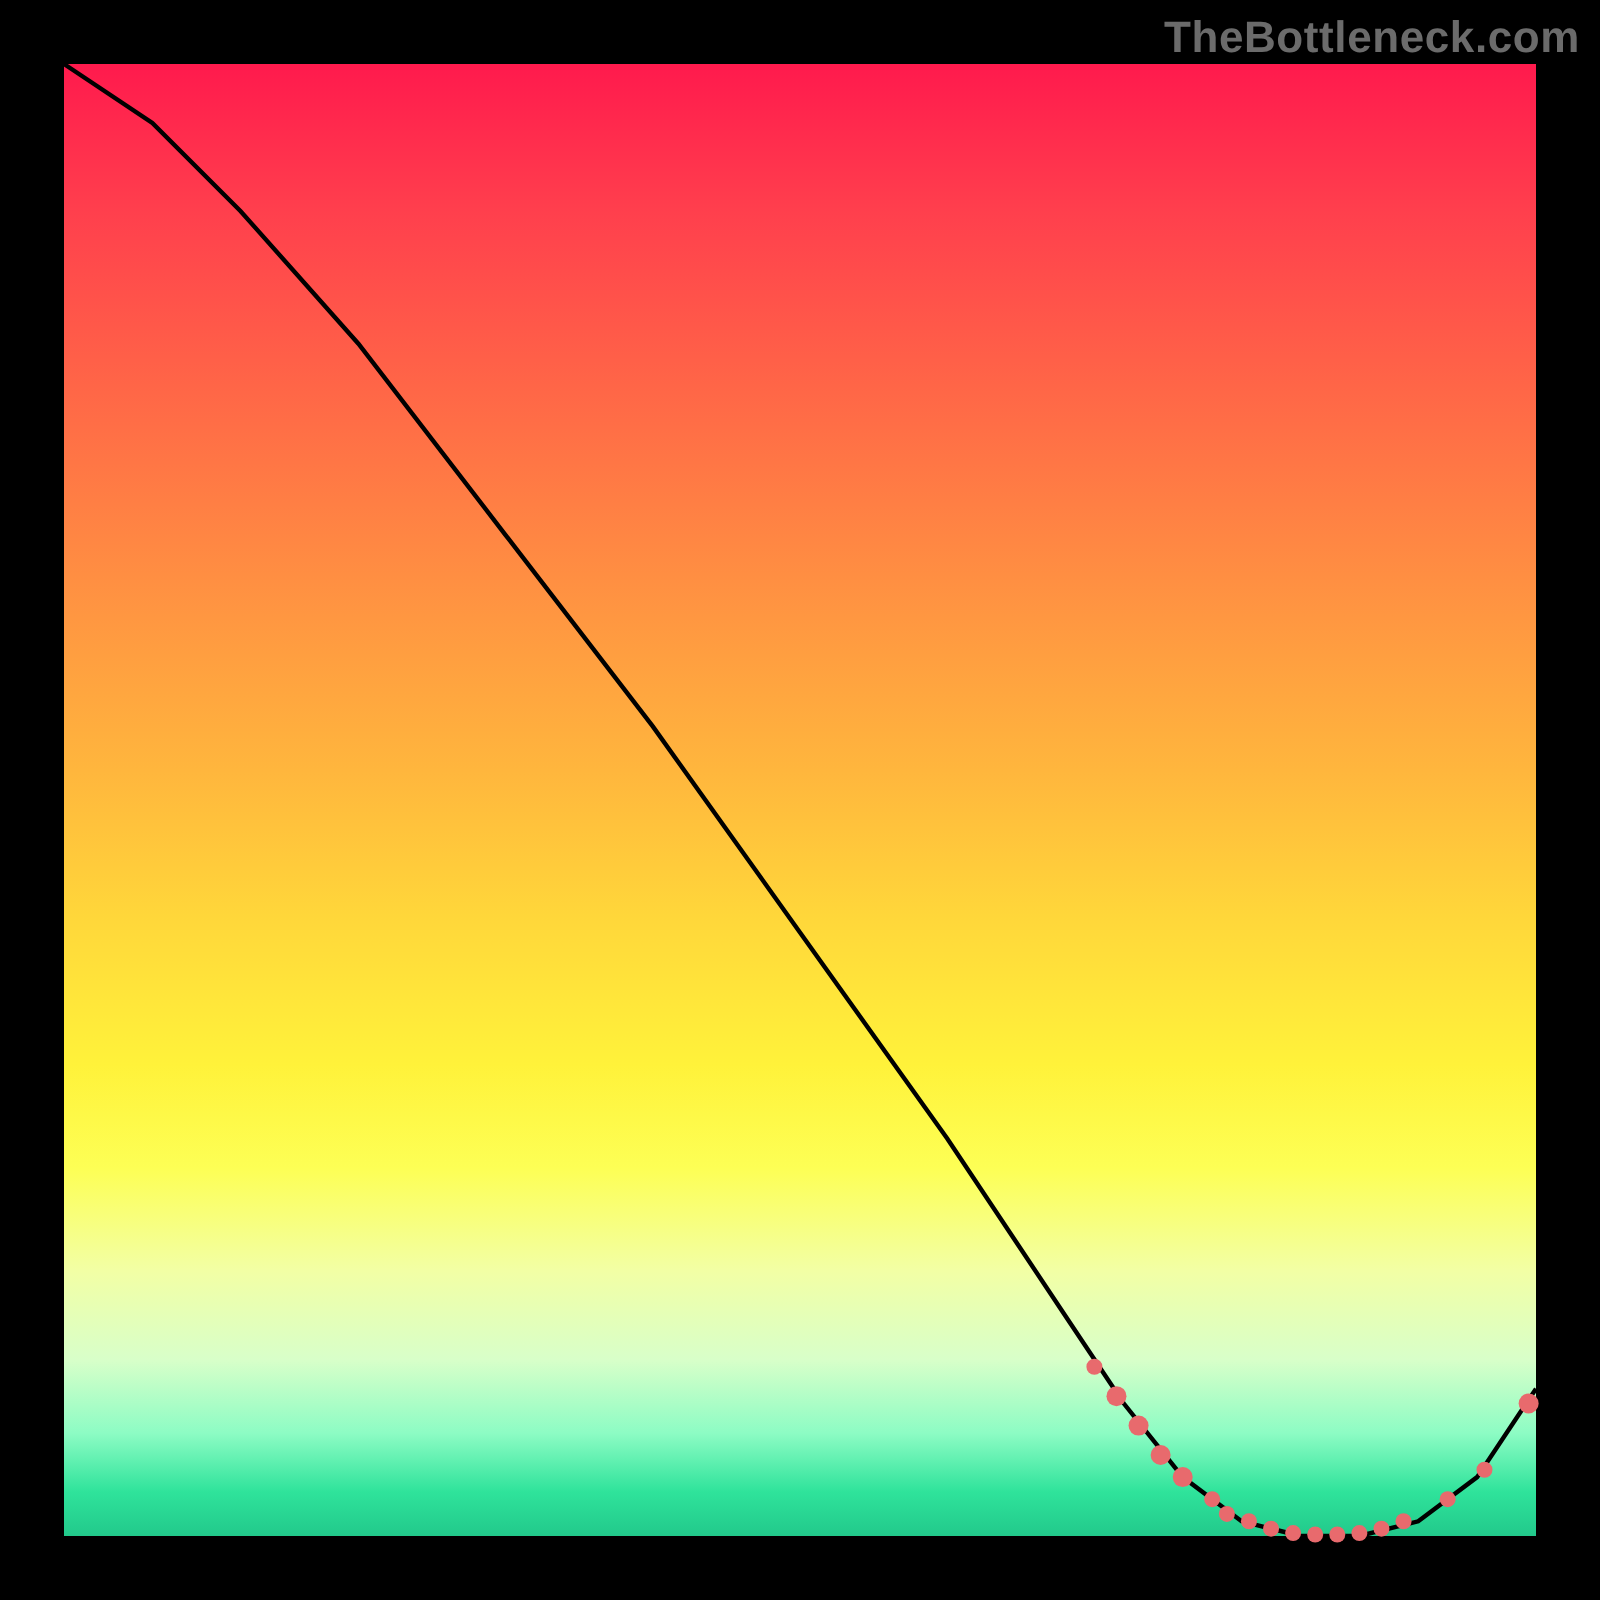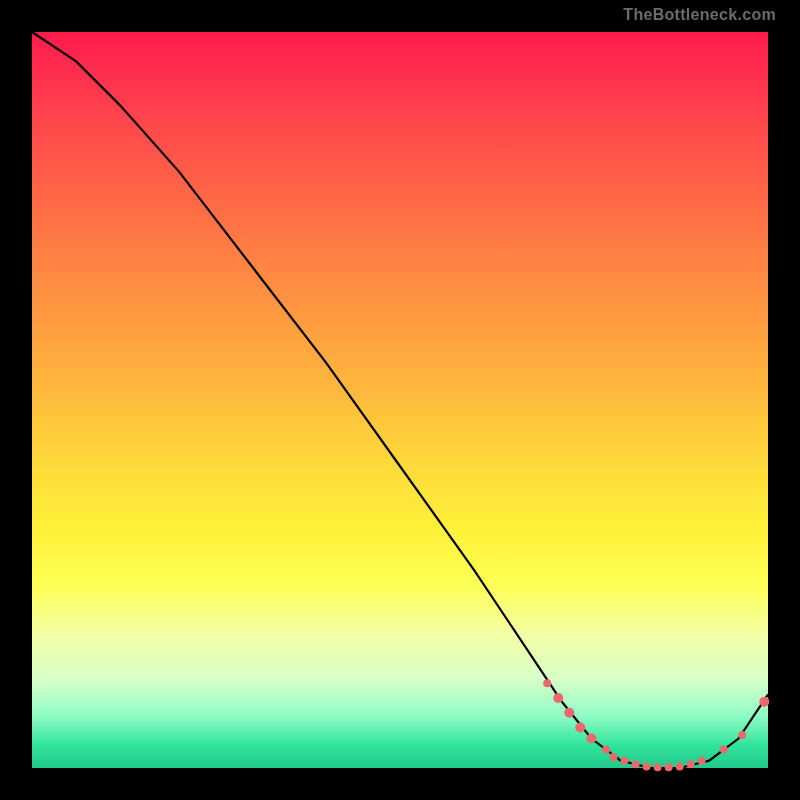--- a/index.html
+++ b/index.html
@@ -28,23 +28,23 @@
       #f2ffa5 82%,
       #d8ffc9 88%,
       #8dfcc4 93%,
       #2fe39b 97%,
       #22c98b 100%
     );
   }
   .attribution {
     position: absolute;
     top: 6px;
-    right: 24px;
+    right: 10px;
     font-family: Arial, Helvetica, sans-serif;
-    font-size: 16px;
+    font-size: 22px;
     font-weight: 600;
     color: #6b6b6b;
     letter-spacing: 0.3px;
   }
   svg.curve {
     position: absolute;
     left: 0;
     top: 0;
     width: 736px;
     height: 736px;

